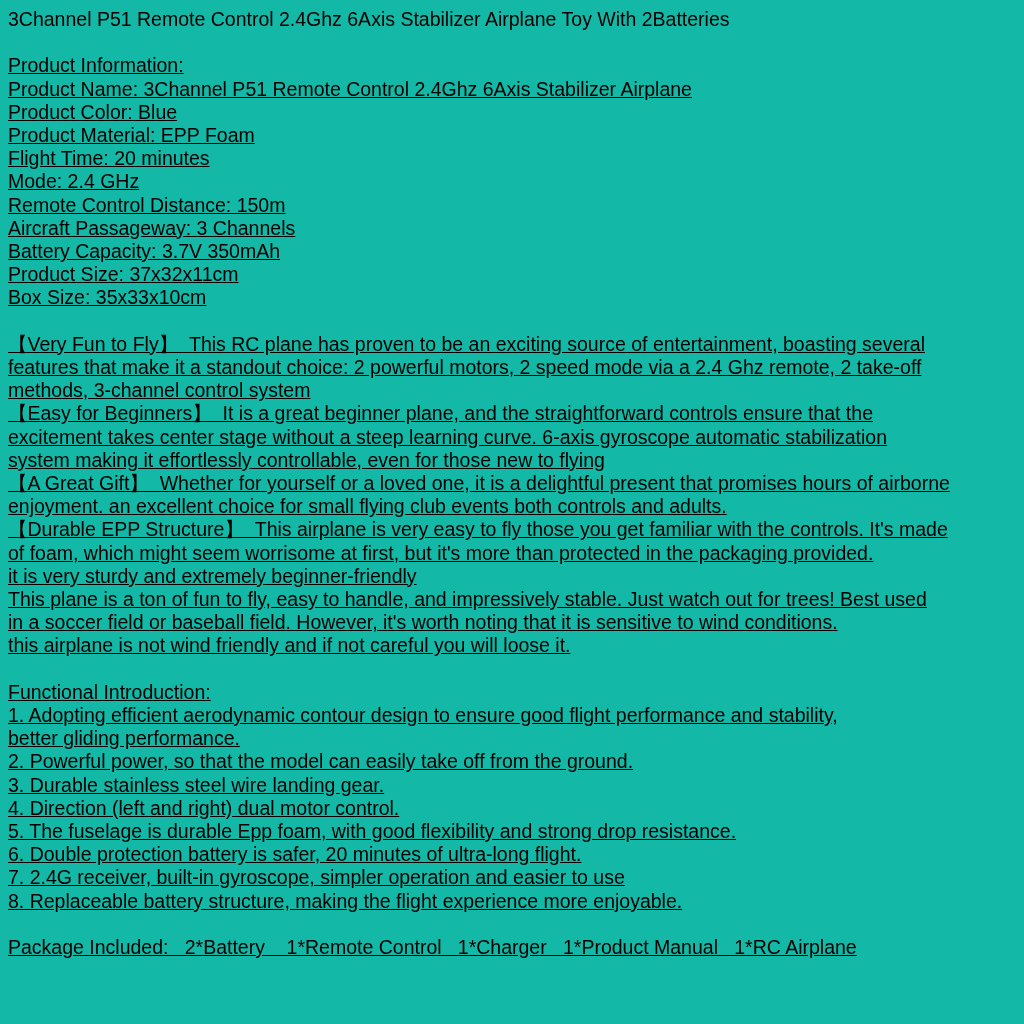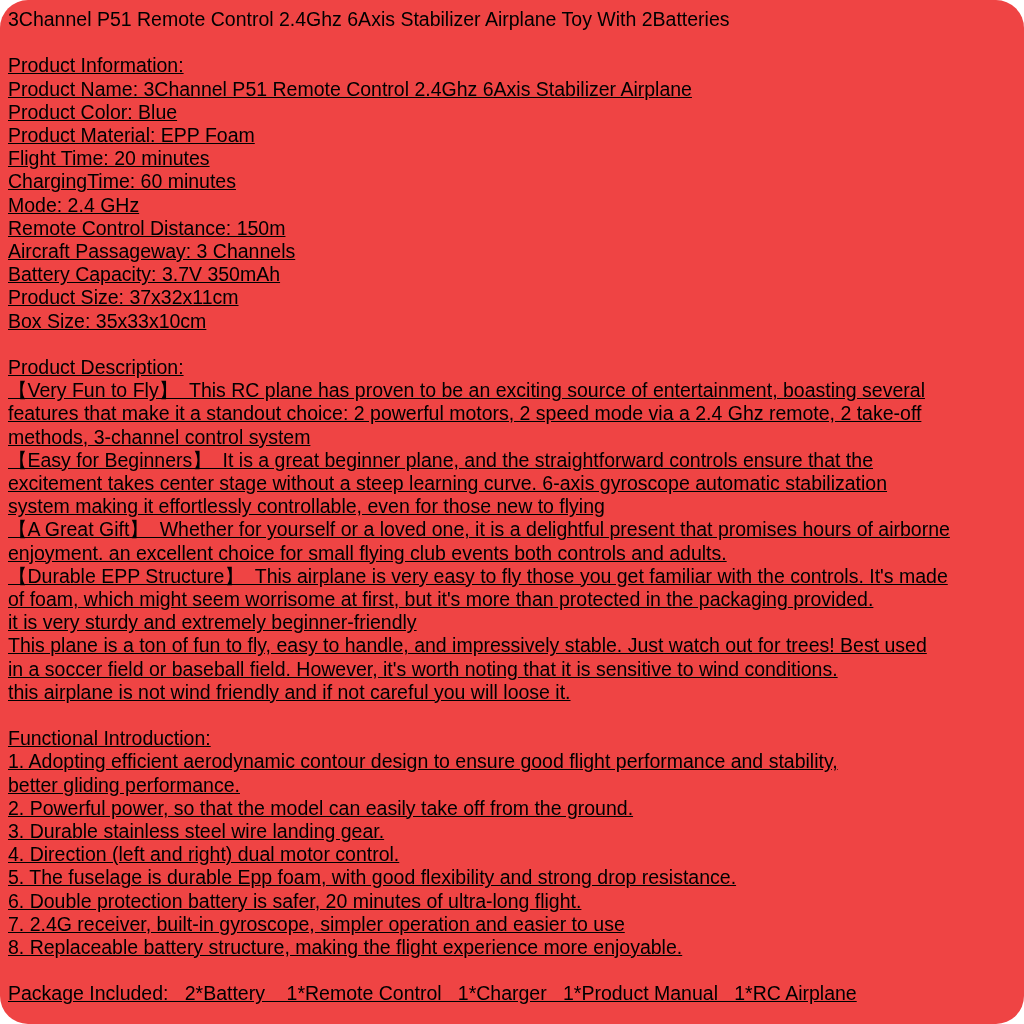--- a/index.html
+++ b/index.html
@@ -4,29 +4,28 @@
 <style>
   html, body {
     margin: 0;
     padding: 0;
     background: #ffffff;
   }
   .page {
     position: relative;
     width: 1024px;
     height: 1024px;
-    background: #ef4444;
+    background: #14b8a6;
     overflow: hidden;
     box-sizing: border-box;
     padding: 8px 6px 0 8px;
     font-family: "Liberation Sans", "DejaVu Sans", sans-serif;
     font-size: 19.5px;
     line-height: 23.2px;
     color: #000000;
-    border-radius: 28px;
   }
   .line {
     white-space: pre;
     min-height: 23.2px;
   }
   .block {
     margin-top: 23.2px; 
     text-decoration: underline;
   }
 </style>
@@ -34,30 +33,28 @@
 <body>
 
 <main class="page">
   <div class="line">3Channel P51 Remote Control 2.4Ghz 6Axis Stabilizer Airplane Toy With 2Batteries</div>
   <section class="block">
       <div class="line">Product Information:</div>
       <div class="line">Product Name: 3Channel P51 Remote Control 2.4Ghz 6Axis Stabilizer Airplane</div>
       <div class="line">Product Color: Blue</div>
       <div class="line">Product Material: EPP Foam</div>
       <div class="line">Flight Time: 20 minutes</div>
-      <div class="line">ChargingTime: 60 minutes</div>
       <div class="line">Mode: 2.4 GHz</div>
       <div class="line">Remote Control Distance: 150m</div>
       <div class="line">Aircraft Passageway: 3 Channels</div>
       <div class="line">Battery Capacity: 3.7V 350mAh</div>
       <div class="line">Product Size: 37x32x11cm</div>
       <div class="line">Box Size: 35x33x10cm</div>
     </section>
   <section class="block">
-      <div class="line">Product Description:</div>
       <div class="line">【Very Fun to Fly】  This RC plane has proven to be an exciting source of entertainment, boasting several</div>
       <div class="line">features that make it a standout choice: 2 powerful motors, 2 speed mode via a 2.4 Ghz remote, 2 take-off</div>
       <div class="line">methods, 3-channel control system</div>
       <div class="line">【Easy for Beginners】  It is a great beginner plane, and the straightforward controls ensure that the</div>
       <div class="line">excitement takes center stage without a steep learning curve. 6-axis gyroscope automatic stabilization</div>
       <div class="line">system making it effortlessly controllable, even for those new to flying</div>
       <div class="line">【A Great Gift】  Whether for yourself or a loved one, it is a delightful present that promises hours of airborne</div>
       <div class="line">enjoyment. an excellent choice for small flying club events both controls and adults.</div>
       <div class="line">【Durable EPP Structure】  This airplane is very easy to fly those you get familiar with the controls. It's made</div>
       <div class="line">of foam, which might seem worrisome at first, but it's more than protected in the packaging provided.</div>

